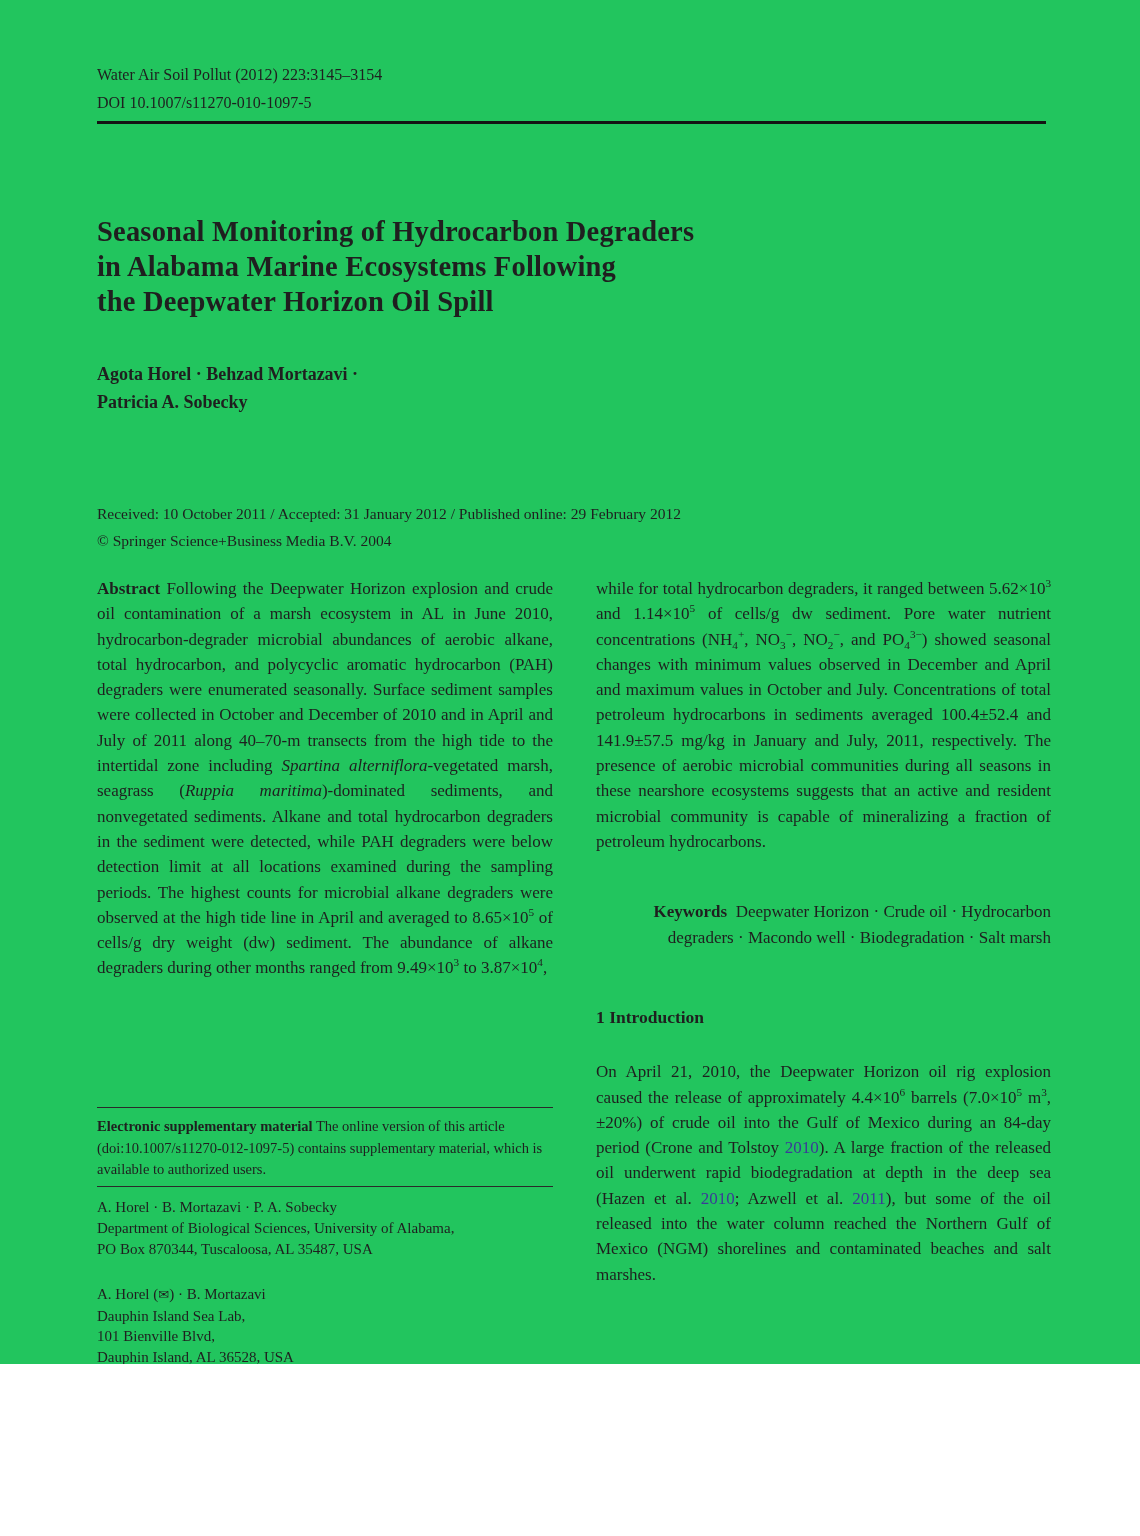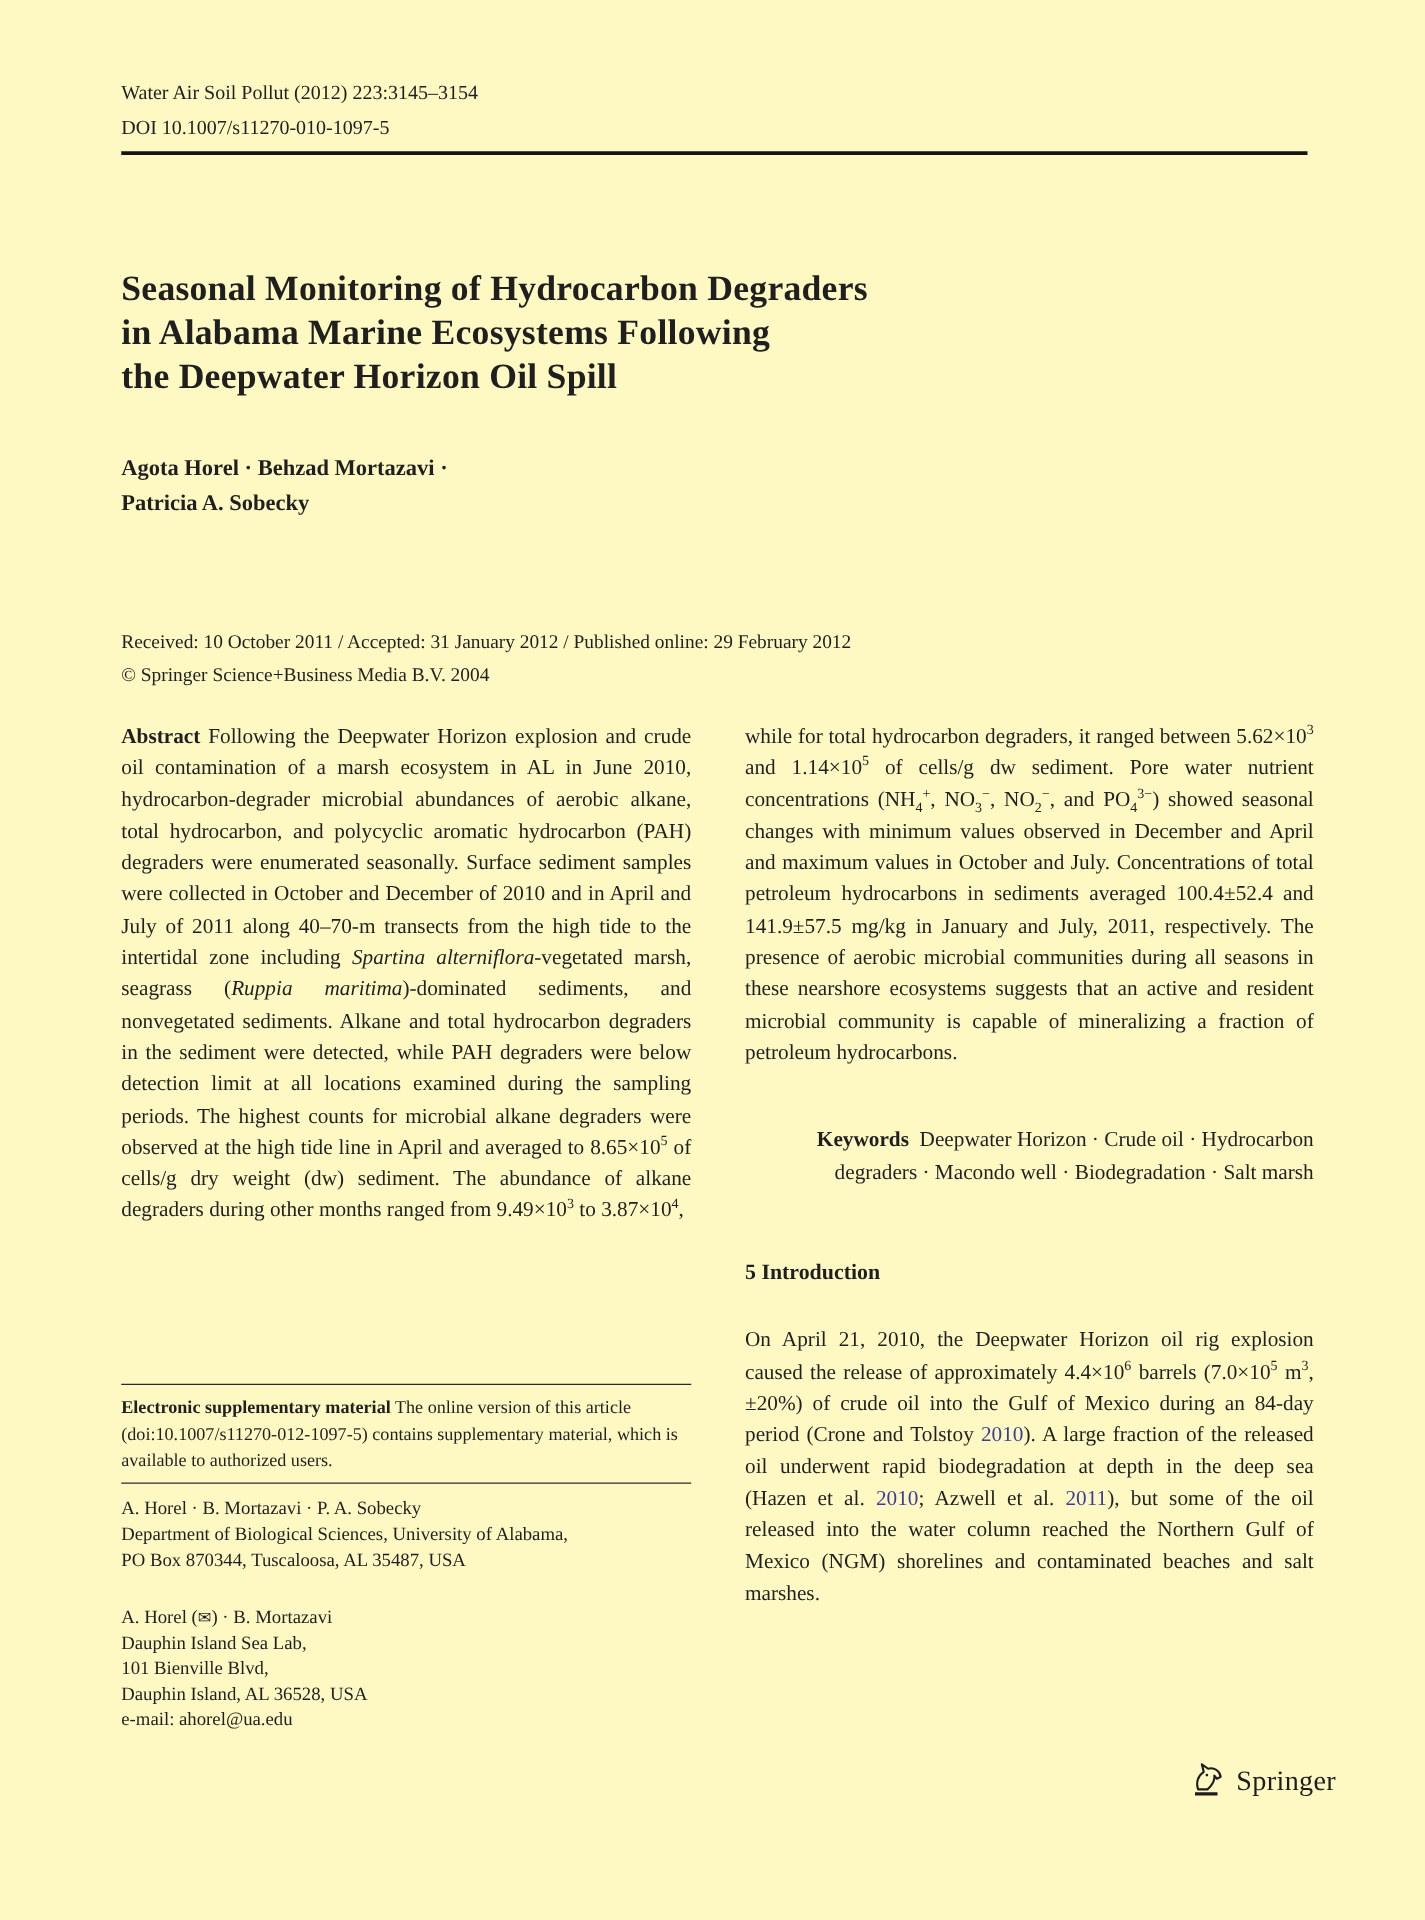--- a/index.html
+++ b/index.html
@@ -1,20 +1,20 @@
 <!DOCTYPE html>
 <html lang="en"><head>
 <meta charset="utf-8">
 <style>
   html, body { margin:0; padding:0; background:#ffffff; }
   .page {
     position: relative;
     width: 1140px;
-    height: 1536px;
-    background: #fef9c3;
+    height: 1364px;
+    background: #22c55e;
     overflow: hidden;
     font-family: "Liberation Serif", serif;
     color: #1f1f1f;
   }
   sup { font-size: 66%; line-height: 0; vertical-align: super; }
   sub { font-size: 66%; line-height: 0; vertical-align: sub; }
   a.cite { color: #3b3b99; text-decoration: none; cursor: pointer; }
 
   #header-block { position:absolute; left:97px; top:61px; font-size:16px; line-height:28px; }
   .rule { position:absolute; left:97px; width:949px; background:#141414; }
@@ -67,21 +67,21 @@
     <div>© Springer Science+Business Media B.V. 2004</div>
   </div>
 
   <div id="col-left">
     <p class="body"><b>Abstract</b> Following the Deepwater Horizon explosion and crude oil contamination of a marsh ecosystem in AL in June 2010, hydrocarbon-degrader microbial abundances of aerobic alkane, total hydrocarbon, and polycyclic aromatic hydrocarbon (PAH) degraders were enumerated seasonally. Surface sediment samples were collected in October and December of 2010 and in April and July of 2011 along 40–70-m transects from the high tide to the intertidal zone including <i>Spartina alterniflora</i>-vegetated marsh, seagrass (<i>Ruppia maritima</i>)-dominated sediments, and nonvegetated sediments. Alkane and total hydrocarbon degraders in the sediment were detected, while PAH degraders were below detection limit at all locations examined during the sampling periods. The highest counts for microbial alkane degraders were observed at the high tide line in April and averaged to 8.65×10<sup>5</sup> of cells/g dry weight (dw) sediment. The abundance of alkane degraders during other months ranged from 9.49×10<sup>3</sup> to 3.87×10<sup>4</sup>,</p>
   </div>
 
   <div id="col-right">
     <p class="body">while for total hydrocarbon degraders, it ranged between 5.62×10<sup>3</sup> and 1.14×10<sup>5</sup> of cells/g dw sediment. Pore water nutrient concentrations (NH<sub>4</sub><sup>+</sup>, NO<sub>3</sub><sup>−</sup>, NO<sub>2</sub><sup>−</sup>, and PO<sub>4</sub><sup>3−</sup>) showed seasonal changes with minimum values observed in December and April and maximum values in October and July. Concentrations of total petroleum hydrocarbons in sediments averaged 100.4±52.4 and 141.9±57.5 mg/kg in January and July, 2011, respectively. The presence of aerobic microbial communities during all seasons in these nearshore ecosystems suggests that an active and resident microbial community is capable of mineralizing a fraction of petroleum hydrocarbons.</p>
     <p id="keywords"><b>Keywords</b>&nbsp; Deepwater Horizon · Crude oil · Hydrocarbon degraders · Macondo well · Biodegradation · Salt marsh</p>
-    <h2 id="intro-heading">5 Introduction</h2>
+    <h2 id="intro-heading">1 Introduction</h2>
     <p class="body" id="intro-para">On April 21, 2010, the Deepwater Horizon oil rig explosion caused the release of approximately 4.4×10<sup>6</sup> barrels (7.0×10<sup>5</sup> m<sup>3</sup>, ±20%) of crude oil into the Gulf of Mexico during an 84-day period (Crone and Tolstoy <a class="cite">2010</a>). A large fraction of the released oil underwent rapid biodegradation at depth in the deep sea (Hazen et al. <a class="cite">2010</a>; Azwell et al. <a class="cite">2011</a>), but some of the oil released into the water column reached the Northern Gulf of Mexico (NGM) shorelines and contaminated beaches and salt marshes.</p>
   </div>
 
   <div class="rule" id="fn-rule1"></div>
   <div id="esm"><b>Electronic supplementary material</b> The online version of this article (doi:10.1007/s11270-012-1097-5) contains supplementary material, which is available to authorized users.</div>
   <div class="rule" id="fn-rule2"></div>
   <div id="affil1">A. Horel · B. Mortazavi · P. A. Sobecky<br>Department of Biological Sciences, University of Alabama,<br>PO Box 870344, Tuscaloosa, AL 35487, USA</div>
   <div id="affil2">A. Horel (<span class="envelope">✉</span>) · B. Mortazavi<br>Dauphin Island Sea Lab,<br>101 Bienville Blvd,<br>Dauphin Island, AL 36528, USA<br>e-mail: ahorel@ua.edu</div>
 
   <div id="springer-logo">

